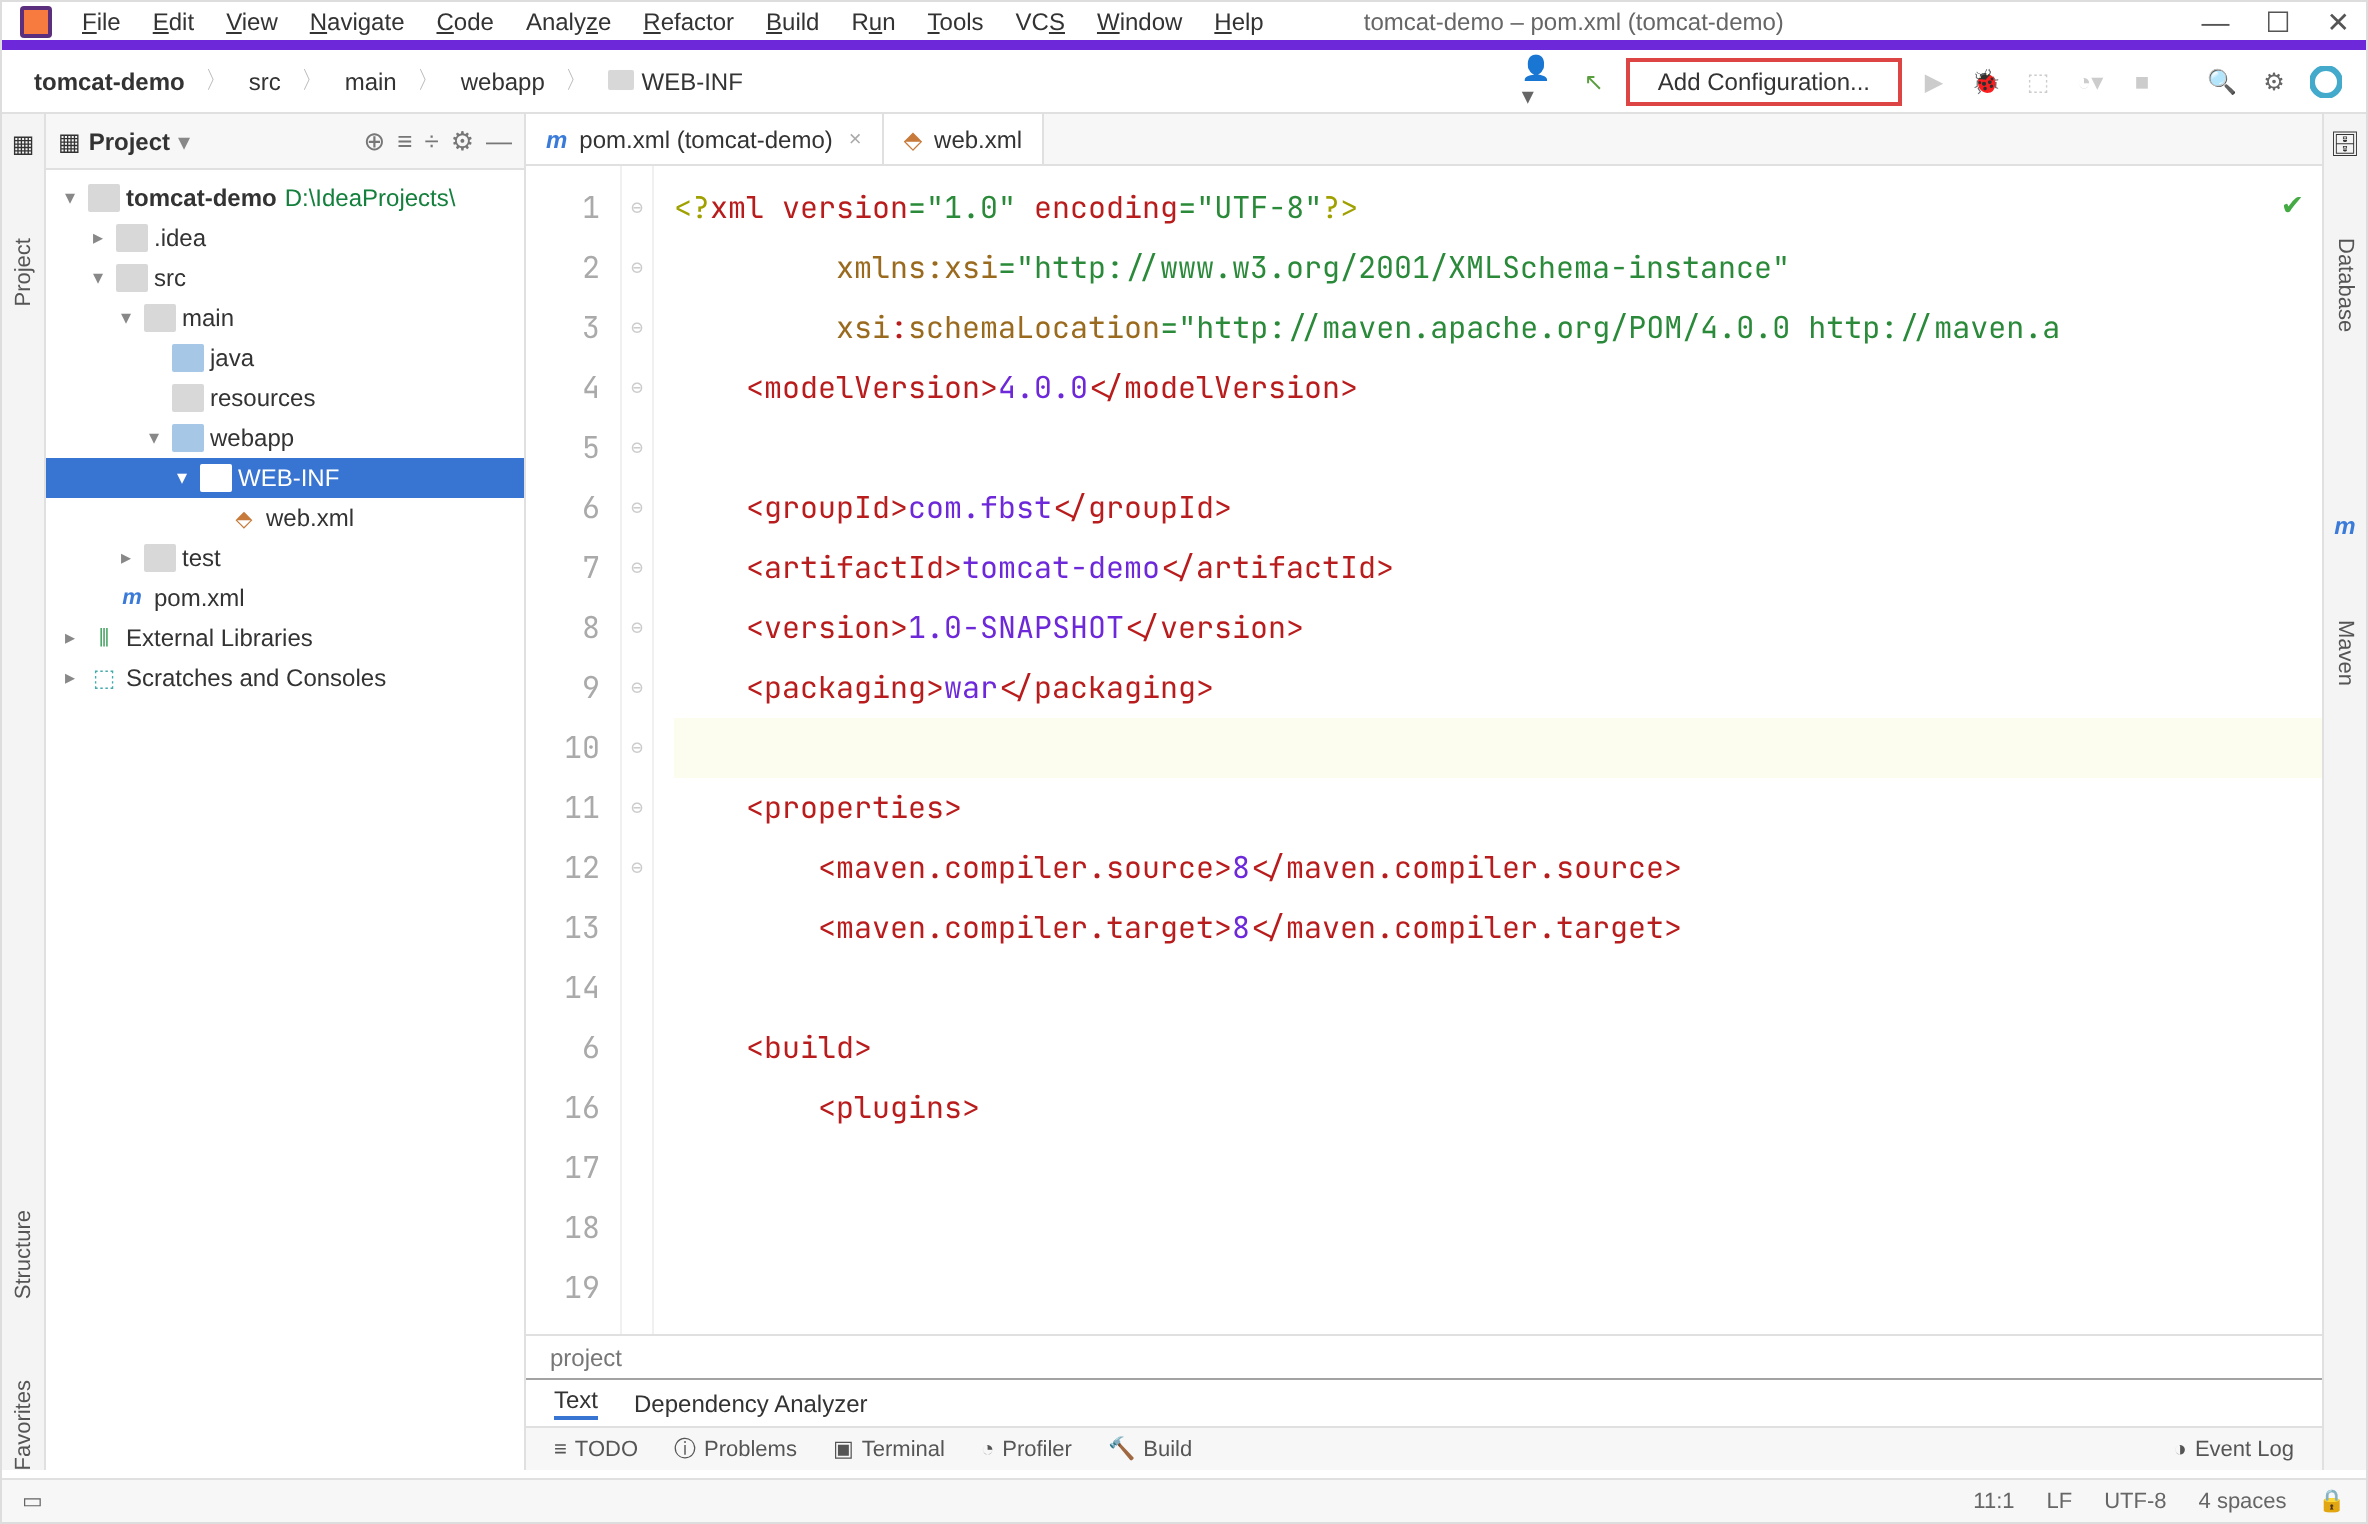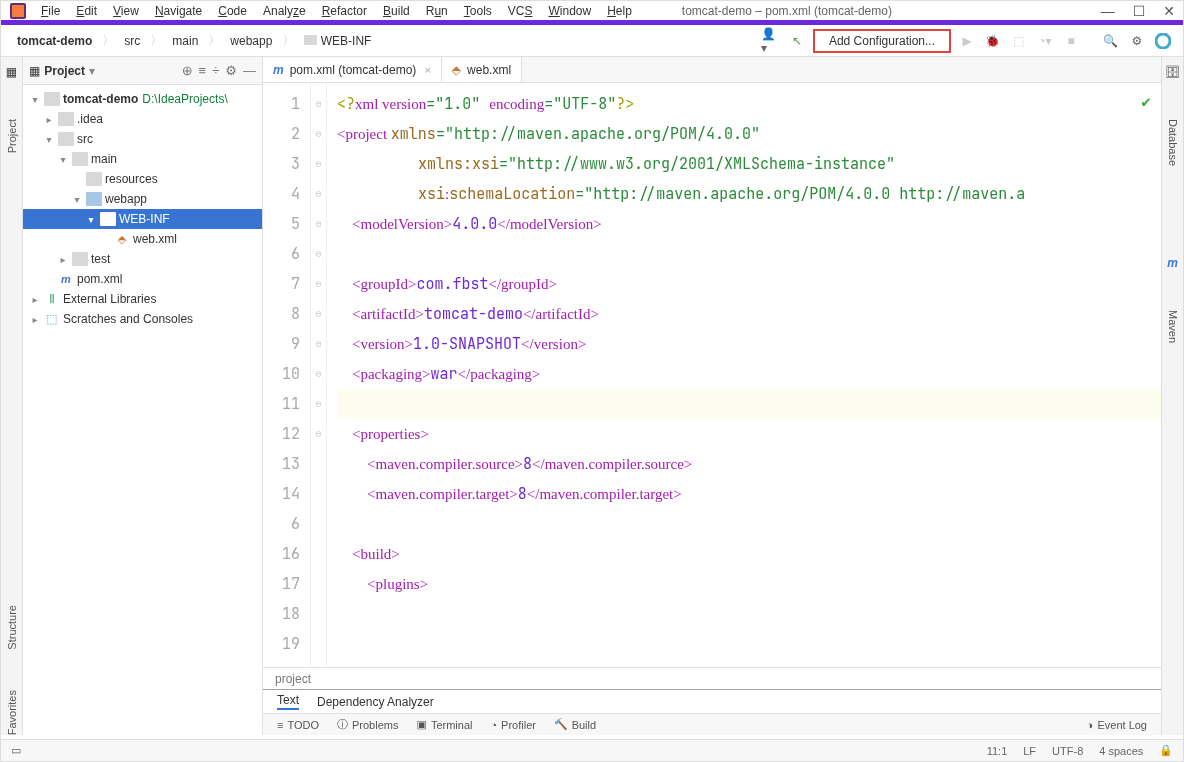--- a/index.html
+++ b/index.html
@@ -43,21 +43,21 @@
 .editor-tab { display: flex; align-items: center; padding: 0 10px; gap: 6px; border-right: 1px solid #e0e0e0; background: #fff; font-size: 12px;}
 .editor-tab .icon-m { color: #3a7ad9; font-weight: bold; font-style: italic; }
 .editor-tab .close { color: #aaa; font-size: 11px; margin-left: 2px;}
 .editor-body { flex: 1; display: flex; overflow: hidden; font-family: "JetBrains Mono","Consolas",monospace; font-size: 15px; }
 .gutter-col { width: 48px; text-align: right; color: #aaa; padding: 6px 10px 0 0; background: #fff; border-right: 1px solid #f0f0f0; line-height: 30px; }
 .fold-col { width: 16px; background: #fff; border-right: 1px solid #f0f0f0; padding-top: 6px; line-height: 30px; color: #ccc; font-size: 10px; text-align: center;}
 .code-col { flex: 1; padding: 6px 0 0 10px; overflow: auto; position: relative;}
 .code-line { line-height: 30px; white-space: pre; }
 .code-line.hl { background: #fdfdef; }
 .check-icon { position: absolute; top: 8px; right: 10px; color: #4a4; font-size: 16px;}
-.t-tag { color: #a21caf; font-family: Liberation Serif, serif; } .t-attr { color: #9a6b1f; } .t-str { color: #2a8a3a; } .t-txt { color: #6d28d9; } .t-pi { color: #a0a000; } .t-cm { color: #999; font-style: italic;}
+.t-tag { color: #b91c1c; } .t-attr { color: #9a6b1f; } .t-str { color: #2a8a3a; } .t-txt { color: #6d28d9; } .t-pi { color: #a0a000; } .t-cm { color: #999; font-style: italic;}
 .editor-footer-crumb { height: 22px; border-top: 1px solid #e0e0e0; padding: 2px 12px; color: #777; font-size: 12px; display:flex; align-items:center;}
 .editor-bottom-tabs { height: 24px; border-top: 1px solid #a3a3a3; display: flex; gap: 18px; padding: 0 14px; align-items: center; font-size: 12px;}
 .editor-bottom-tabs .btab.active { border-bottom: 2px solid #3874d1; padding-bottom: 1px;}
 .bottom-toolwindows { height: 22px; border-top: 1px solid #e0e0e0; display: flex; gap: 18px; padding: 0 14px; align-items: center; font-size: 11px; background: #f7f7f7;}
 .bottom-toolwindows .tw { display: flex; align-items: center; gap: 4px; color: #555;}
 .bottom-toolwindows .spacer { flex: 1;}
 .statusbar { position: absolute; bottom: 0; left: 0; right: 0; height: 22px; border-top: 1px solid #e0e0e0; display: flex; align-items: center; padding: 0 10px; font-size: 11px; background: #f7f7f7; color: #666; gap: 16px;}
 .statusbar .spacer { flex: 1;}
 .folder-icon { display:inline-block; width:13px; height:10px; background:#d8d8d8; border-radius:1px; position:relative;}
 .folder-icon.blue { background:#a7c7e7;}
@@ -168,20 +168,25 @@
           <span class="icon folder-icon"></span>
           <span>src</span>
         </div>
       <div class="tree-row indent-2">
           <span class="arrow">▾</span>
           <span class="icon folder-icon"></span>
           <span>main</span>
         </div>
       <div class="tree-row indent-3">
           <span class="arrow"></span>
+          <span class="icon folder-icon blue"></span>
+          <span>java</span>
+        </div>
+      <div class="tree-row indent-3">
+          <span class="arrow"></span>
           <span class="icon folder-icon"></span>
           <span>resources</span>
         </div>
       <div class="tree-row indent-3">
           <span class="arrow">▾</span>
           <span class="icon folder-icon blue"></span>
           <span>webapp</span>
         </div>
       <div class="tree-row indent-4 selected">
           <span class="arrow">▾</span>
@@ -267,21 +272,20 @@
           <div>⊖</div>
           <div>⊖</div>
           <div></div>
           <div>⊖</div>
           <div>⊖</div>
           <div></div>
       </div>
       <div class="code-col">
         <span class="check-icon">✔</span>
         <div class="code-line"><span class="t-pi">&lt;?</span><span class="t-tag">xml version</span><span class="t-str">="1.0" </span><span class="t-tag">encoding</span><span class="t-str">="UTF-8"</span><span class="t-pi">?&gt;</span></div>
-        <div class="code-line"><span class="t-tag">&lt;project </span><span class="t-attr">xmlns</span><span class="t-str">="http://maven.apache.org/POM/4.0.0"</span></div>
         <div class="code-line"><span>         </span><span class="t-attr">xmlns:xsi</span><span class="t-str">="http://www.w3.org/2001/XMLSchema-instance"</span></div>
         <div class="code-line"><span>         </span><span class="t-attr">xsi</span><span class="t-tag">:</span><span class="t-attr">schemaLocation</span><span class="t-str">="http://maven.apache.org/POM/4.0.0 http://maven.a</span></div>
         <div class="code-line"><span class="t-tag">    &lt;modelVersion&gt;</span><span class="t-txt">4.0.0</span><span class="t-tag">&lt;/modelVersion&gt;</span></div>
         <div class="code-line"> </div>
         <div class="code-line"><span class="t-tag">    &lt;groupId&gt;</span><span class="t-txt">com.fbst</span><span class="t-tag">&lt;/groupId&gt;</span></div>
         <div class="code-line"><span class="t-tag">    &lt;artifactId&gt;</span><span class="t-txt">tomcat-demo</span><span class="t-tag">&lt;/artifactId&gt;</span></div>
         <div class="code-line"><span class="t-tag">    &lt;version&gt;</span><span class="t-txt">1.0-SNAPSHOT</span><span class="t-tag">&lt;/version&gt;</span></div>
         <div class="code-line"><span class="t-tag">    &lt;packaging&gt;</span><span class="t-txt">war</span><span class="t-tag">&lt;/packaging&gt;</span></div>
         <div class="code-line hl"> </div>
         <div class="code-line"><span class="t-tag">    &lt;properties&gt;</span></div>

